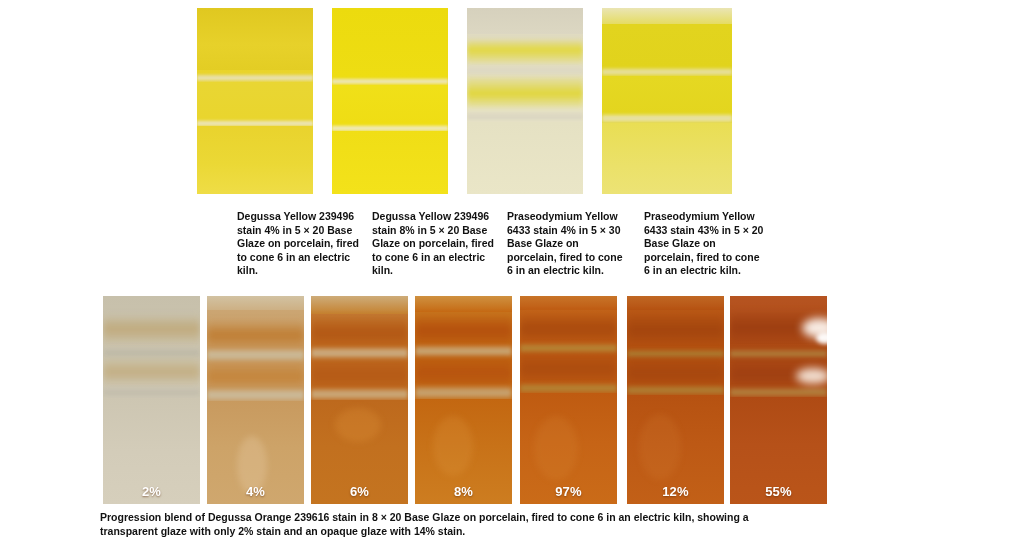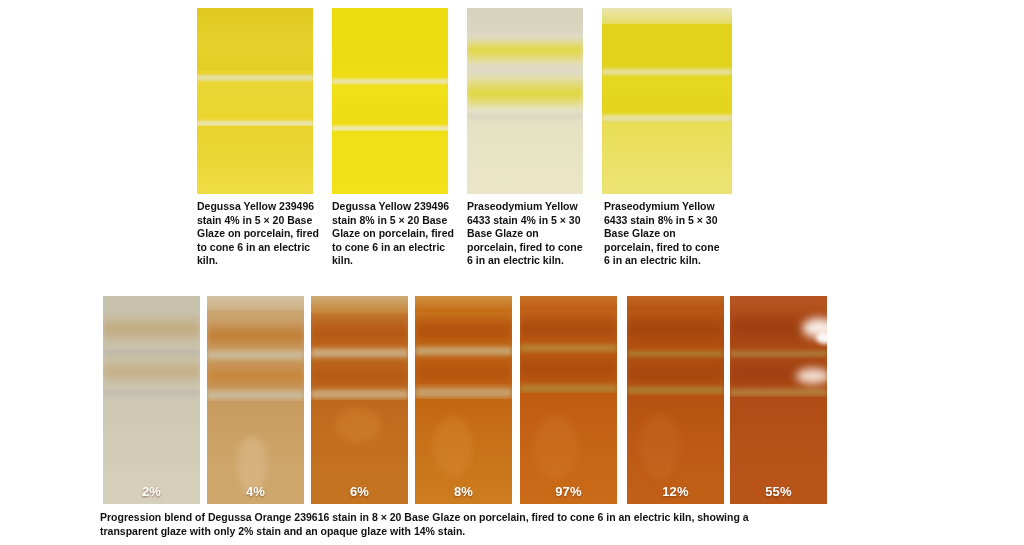--- a/index.html
+++ b/index.html
@@ -49,21 +49,21 @@
   #top-row .tile.t4 { width: 130px; }
 
   .caption {
     position: absolute;
     font-size: 10.5px;
     line-height: 13.6px;
     font-weight: bold;
     color: #111111;
     width: 124px;
   }
-  #top-row .caption { top: 200px; }
+  #top-row .caption { top: 210px; margin-left: 40px; }
 
   
   #bottom-row .tile { top: 296px; height: 208px; width: 97px; }
 
   #bottom-caption {
     position: absolute;
     left: 100px;
     top: 510px;
     width: 650px;
     font-size: 10.5px;
@@ -110,21 +110,21 @@
 
   <div class="tile t4" style="left:602px;">
     <div class="band" style="top:0;bottom:0;background:linear-gradient(180deg,#e8e2a8 0%,#e4d728 12%,#e2d422 45%,#e8dd56 100%);"></div>
     <div class="band" style="top:0;height:16px;background:linear-gradient(180deg,#eae5b4 0%,#e5dc62 100%);"></div>
     <div class="band" style="top:16px;height:46px;background:linear-gradient(180deg,#e2d41e 0%,#e1d31c 100%);"></div>
     <div class="band" style="top:60px;height:8px;background:linear-gradient(180deg,rgba(232,227,176,.35),#e6e0ad 50%,rgba(232,227,176,.3));filter:blur(1.6px);"></div>
     <div class="band" style="top:68px;height:40px;background:linear-gradient(180deg,#e5d822 0%,#e3d51e 100%);"></div>
     <div class="band" style="top:106px;height:9px;background:linear-gradient(180deg,rgba(234,229,186,.4),#e8e2b6 55%,rgba(234,229,186,.25));filter:blur(1.5px);"></div>
     <div class="band" style="top:115px;bottom:0;background:linear-gradient(180deg,#e9de54 0%,#ebe169 60%,#ece375 100%);"></div>
   </div>
-  <div class="caption" style="left:604px;">Praseodymium Yellow 6433 stain 8% in 5 × 30 Base Glaze on porcelain, fired to cone 6 in an electric kiln.</div>
+  <div class="caption" style="left:604px;">Praseodymium Yellow 6433 stain 43% in 5 × 20 Base Glaze on porcelain, fired to cone 6 in an electric kiln.</div>
 
 </div>
 
 <div id="bottom-row">
 
   <div class="tile" style="left:103px;">
     <div class="band" style="top:0;bottom:0;background:linear-gradient(180deg,#c7c0ab 0%,#cbc4ae 20%,#d1cab6 60%,#d4cdba 100%);"></div>
     <div class="band" style="top:18px;height:30px;background:linear-gradient(180deg,rgba(193,172,128,0),#c0aa7c 50%,rgba(193,172,128,.1));filter:blur(3px);"></div>
     <div class="band" style="top:52px;height:10px;background:linear-gradient(180deg,rgba(196,191,176,.5),#bdb8a6 55%,rgba(200,195,180,.3));filter:blur(2px);"></div>
     <div class="band" style="top:62px;height:28px;background:linear-gradient(180deg,rgba(196,176,130,.1),#c3ae82 50%,rgba(200,195,180,.1));filter:blur(3px);"></div>

